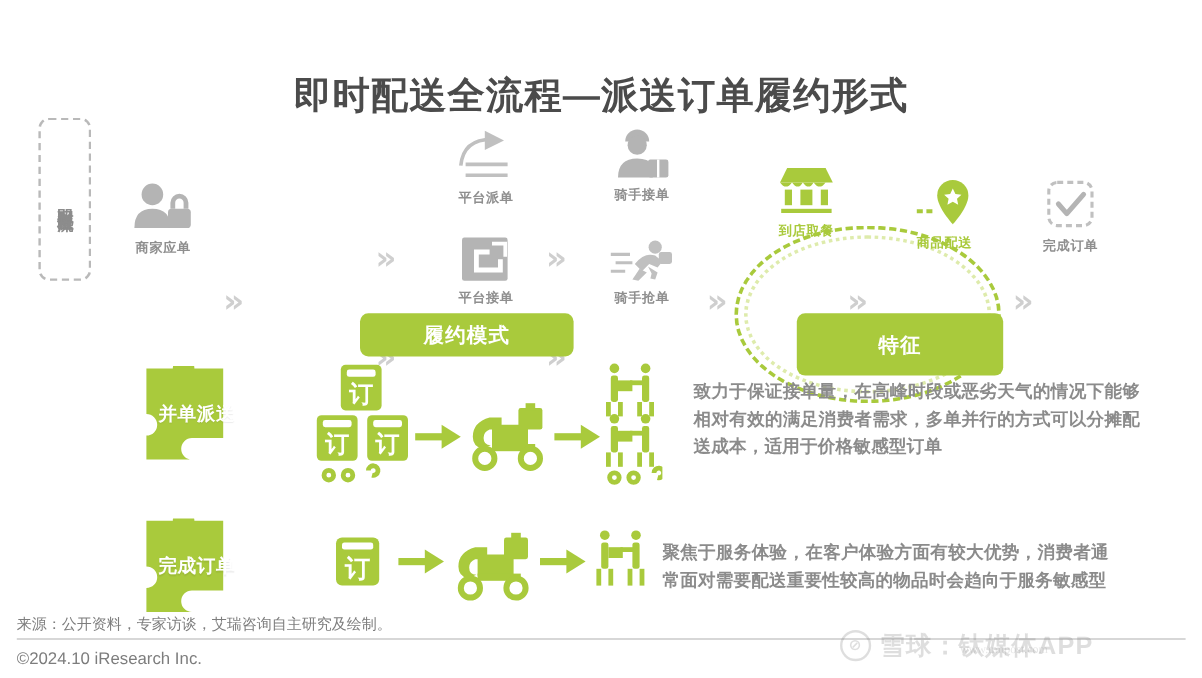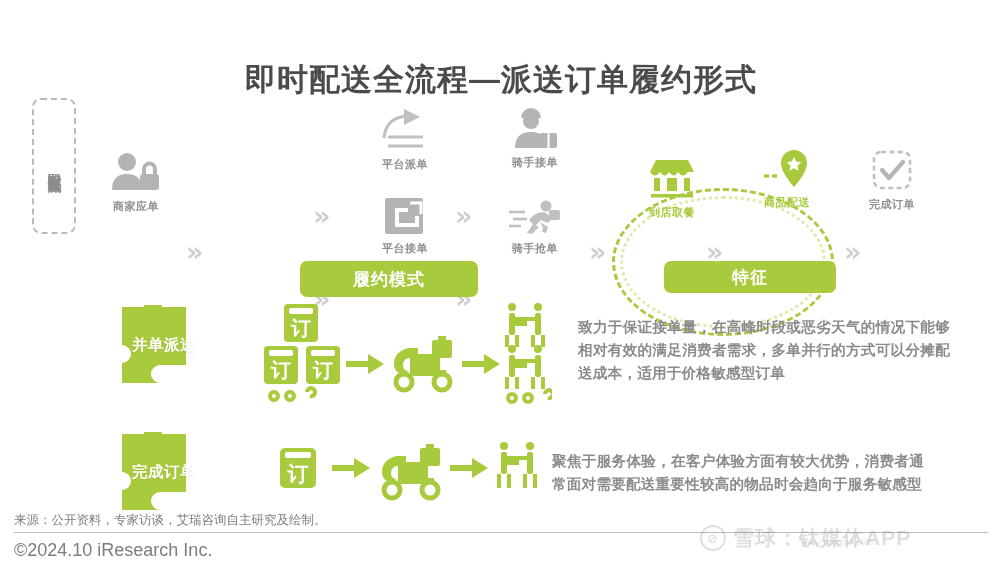--- a/index.html
+++ b/index.html
@@ -62,21 +62,21 @@
   }
 
   
   .pill{
     position:absolute;background:#a9ca3c;border-radius:7px;
     color:#ffffff;font-size:17px;font-weight:bold;
     display:flex;align-items:center;justify-content:center;
     letter-spacing:1px;
   }
   #pill-mode{left:300px;top:261px;width:178px;height:36px;}
-  #pill-feat{left:664px;top:261px;width:172px;height:32px;}
+  #pill-feat{left:664px;top:261px;width:172px;height:52px;}
 
   
   .puzzle{position:absolute;width:100px;height:84px;}
   .puzzle svg{position:absolute;left:0;top:0;}
   .puzzle .ptext{
     position:absolute;left:24px;top:30px;width:96px;
     color:#ffffff;font-size:15.5px;font-weight:bold;
     white-space:nowrap;letter-spacing:.5px;
     text-shadow:0 1px 1px rgba(0,0,0,.08);
   }
@@ -96,21 +96,21 @@
   }
   #para-1{left:578px;top:316px;}
   #para-2{left:552px;top:450px;}
 
   
   .src{
     position:absolute;left:14px;top:512px;
     font-size:12.5px;color:#7d7d7d;
   }
   .rule{position:absolute;left:14px;top:532px;width:974px;height:1px;background:#bdbdbd;}
-  .copy{position:absolute;left:14px;top:540px;font-size:18px;color:#7d7d7d;}
+  .copy{position:absolute;left:14px;top:540px;font-size:14px;color:#7d7d7d;}
 
   
   .wm{
     position:absolute;left:700px;top:524px;
     display:flex;align-items:center;gap:7px;
     opacity:.22;color:#6e6e6e;font-size:21px;font-weight:bold;
     white-space:nowrap;letter-spacing:1px;
   }
   .wm .wmring{
     width:22px;height:22px;border:2px solid #6e6e6e;border-radius:50%;
@@ -201,21 +201,21 @@
           <path d="M33 24 l8 5 l-2 6 l-4 -1 l1 -4 z" fill="#c0c0c0"></path>
           <rect x="42" y="12" width="11" height="10" rx="2" fill="#c0c0c0"></rect>
           <line x1="2" y1="14" x2="18" y2="14" stroke="#c0c0c0" stroke-width="2.6"></line>
           <line x1="6" y1="21" x2="20" y2="21" stroke="#c0c0c0" stroke-width="2.6"></line>
           <line x1="2" y1="28" x2="14" y2="28" stroke="#c0c0c0" stroke-width="2.6"></line>
         </svg>
       </div>
       <div class="cap">骑手抢单</div>
     </div>
 
-    <div class="node green" style="left:624px;top:56px;font-family:Liberation Serif, serif;">
+    <div class="node green" style="left:624px;top:36px;font-family:Liberation Serif, serif;">
       <div class="ico">
         <svg width="54" height="46" viewBox="0 0 54 46">
           <path d="M5 16 L11 4 h32 l6 12 z" fill="#a9ca3c"></path>
           <path d="M5 16 q5 7 10 0 q5 7 9 0 q5 7 9 0 q5 7 10 0" fill="#a9ca3c"></path>
           <rect x="9" y="22" width="6" height="13" fill="#a9ca3c"></rect>
           <rect x="22" y="22" width="10" height="13" fill="#a9ca3c"></rect>
           <rect x="39" y="22" width="6" height="13" fill="#a9ca3c"></rect>
           <rect x="6" y="38" width="42" height="3.5" fill="#a9ca3c"></rect>
         </svg>
       </div>

